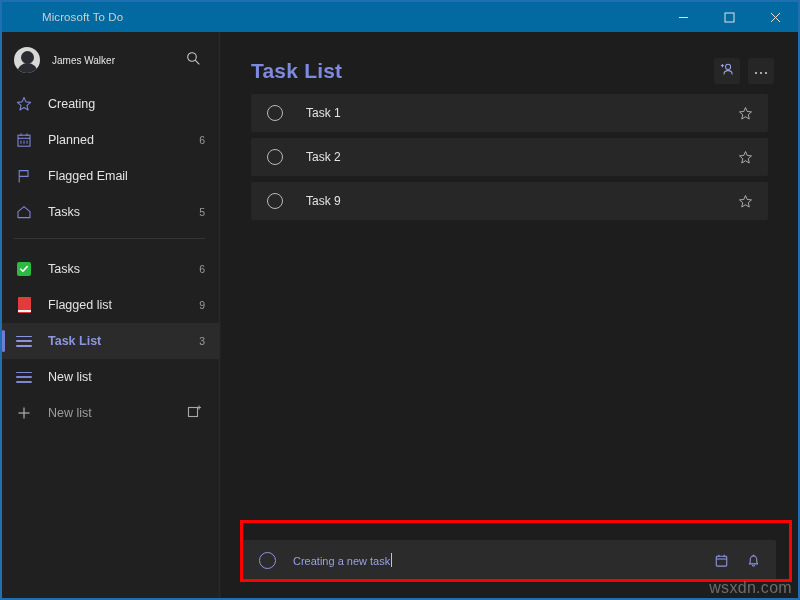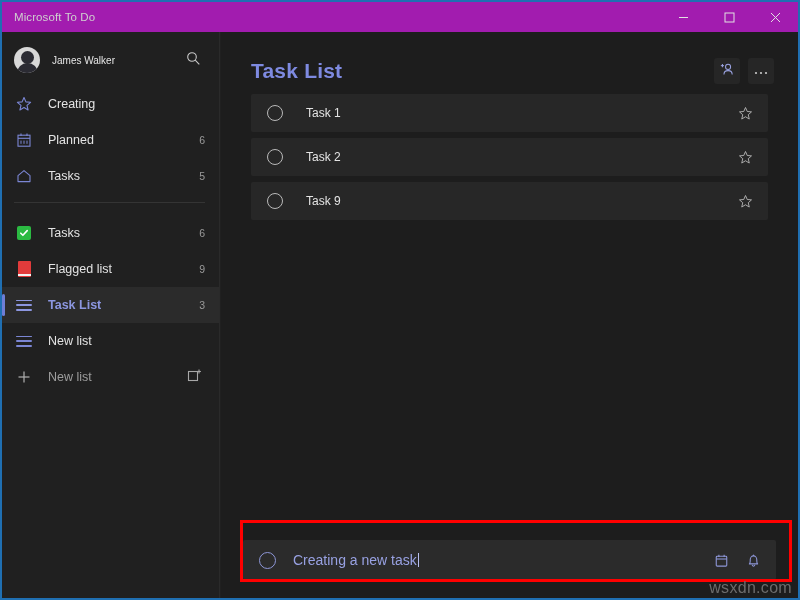--- a/index.html
+++ b/index.html
@@ -19,24 +19,25 @@
     background: #202020;
     border: 2px solid #1f6fb2;
     overflow: hidden;
   }
 
   
   .titlebar {
     position: absolute;
     top: 0; left: 0; right: 0;
     height: 30px;
-    background: #a21caf;
+    background: #0369a1;
     display: flex;
     align-items: center;
     z-index: 20;
+    padding-left: 28px;
   }
   .titlebar-text {
     margin-left: 12px;
     font-size: 11.5px;
     color: #cfcfcf;
     letter-spacing: .1px;
     white-space: nowrap;
   }
   .win-controls {
     margin-left: auto;
@@ -298,21 +299,21 @@
     border-radius: 2px;
   }
   .add-circle {
     width: 17px; height: 17px;
     border: 1.4px solid #8e97d8;
     border-radius: 50%;
     flex: 0 0 auto;
   }
   .add-text {
     margin-left: 17px;
-    font-size: 14px;
+    font-size: 11px;
     color: #98a1e2;
     position: relative;
     white-space: nowrap;
   }
   .caret {
     display: inline-block;
     width: 1px;
     height: 14px;
     background: #b9c0f0;
     vertical-align: -2px;
@@ -415,20 +416,30 @@
                 <line x1="5" y1="8.6" x2="5" y2="11.8"></line>
                 <line x1="8" y1="8.6" x2="8" y2="11.8"></line>
                 <line x1="11" y1="8.6" x2="11" y2="11.8"></line>
               </g>
             </svg>
         </div>
         <div class="nav-label">Planned</div>
         <div class="nav-count">6</div>
       </div>
 
+      <div class="nav-item">
+        <div class="nav-ico">
+          <svg width="16" height="16" viewBox="0 0 16 16">
+              <line x1="3.2" y1="2" x2="3.2" y2="14.5" stroke="currentColor" stroke-width="1.1"></line>
+              <path d="M3.2 2.6 H12 V8.4 H3.2" fill="none" stroke="currentColor" stroke-width="1.1"></path>
+            </svg>
+        </div>
+        <div class="nav-label">Flagged Email</div>
+        <div class="nav-count"></div>
+      </div>
 
       <div class="nav-item">
         <div class="nav-ico">
           <svg width="16" height="16" viewBox="0 0 16 16">
               <path d="M2 7.6 L8 2.6 L14 7.6 V13.6 H2 Z" fill="none" stroke="currentColor" stroke-width="1.1" stroke-linejoin="round"></path>
             </svg>
         </div>
         <div class="nav-label">Tasks</div>
         <div class="nav-count">5</div>
       </div>

